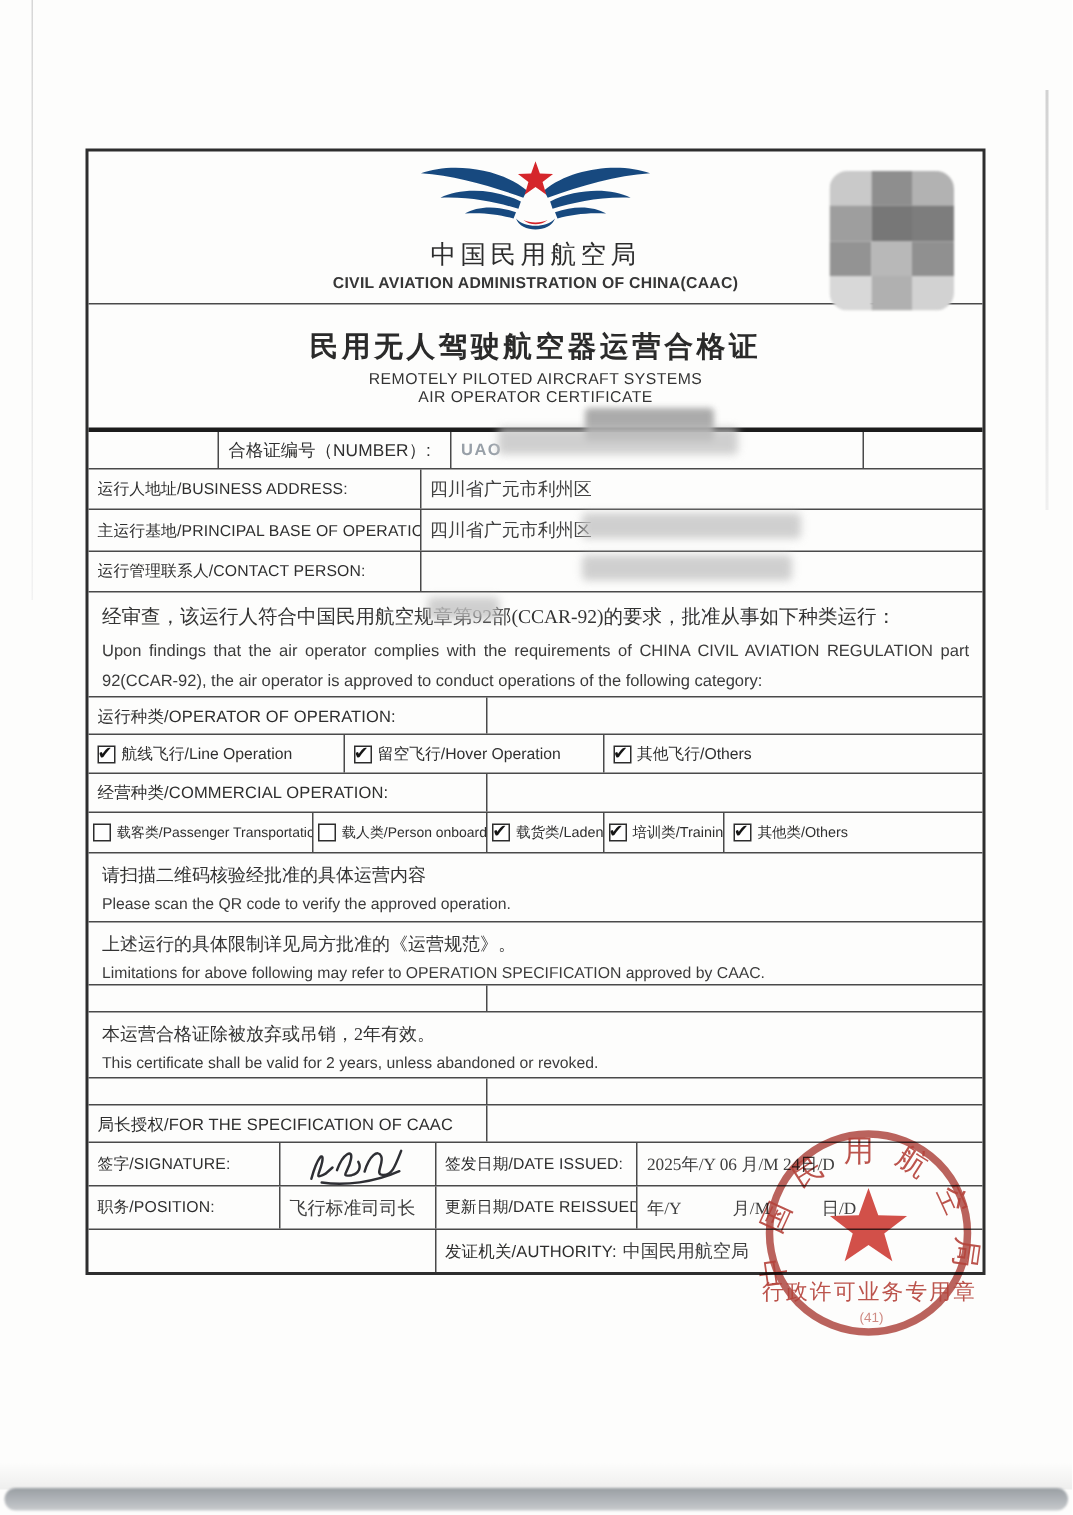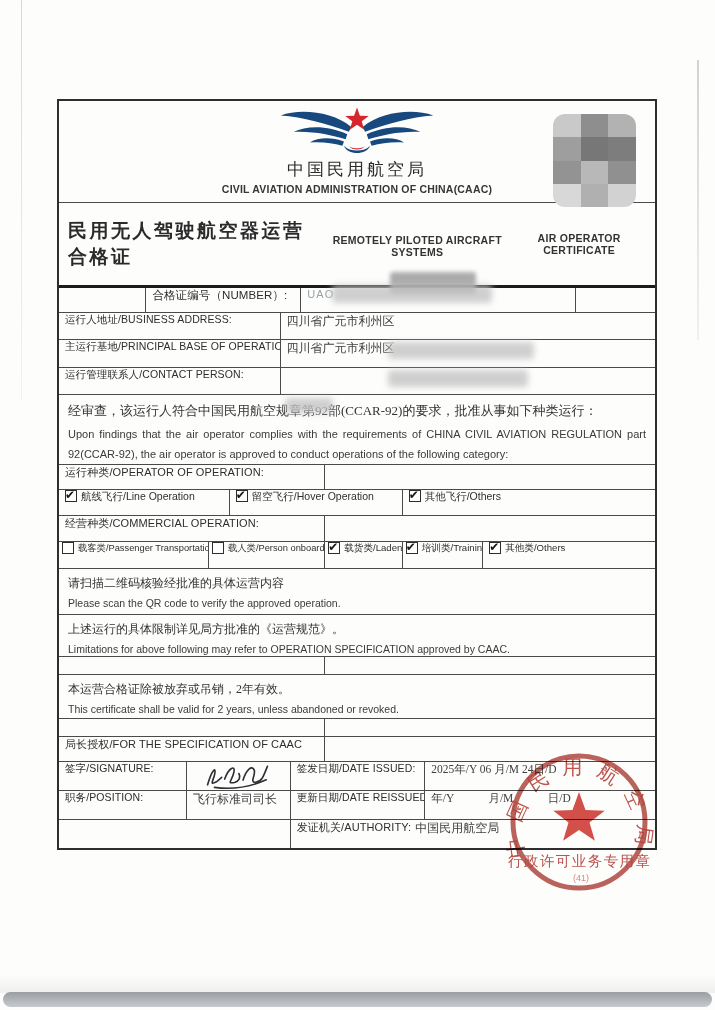--- a/index.html
+++ b/index.html
@@ -9,39 +9,39 @@
   .edge-left{position:absolute;left:21px;top:0;width:1px;height:400px;background:linear-gradient(#d7d7d7,#f2f2f2);}
   .edge-right{position:absolute;left:697px;top:60px;width:2px;height:280px;background:linear-gradient(#d2d2d2,#f0f0f0);}
   .bottom-band{position:absolute;left:3px;right:3px;top:992px;height:15px;border-radius:8px;
                background:linear-gradient(#999ea3,#c7cacd);filter:blur(.6px);}
   .bottom-soft{position:absolute;left:0;right:0;top:975px;height:18px;background:linear-gradient(rgba(0,0,0,0),rgba(0,0,0,.06));}
 
   
   .cert{position:absolute;left:57px;top:99px;width:600px;border:2px solid #2e2e2e;background:transparent;box-sizing:border-box;}
   .row{display:flex;border-top:1px solid #4a4a4a;box-sizing:border-box;position:relative;}
   .row.thick{border-top:3px solid #1c1c1c;}
-  .cell{box-sizing:border-box;display:flex;align-items:flex-start;padding:0 6px;overflow:hidden;}
+  .cell{box-sizing:border-box;display:flex;align-items:center;padding:0 6px;overflow:hidden;}
   .cell + .cell{border-left:1px solid #4a4a4a;}
   .sec{box-sizing:border-box;border-top:1px solid #4a4a4a;padding:6px 9px;}
   .sec.first{border-top:none;}
 
   .cjk{font-family:"Liberation Serif","DejaVu Serif",serif;}
   .lbl{font-size:10.5px;color:#2e2e2e;letter-spacing:.1px;white-space:nowrap;}
   .val{font-size:12px;color:#404040;white-space:nowrap;}
 
   
   .hdr{display:flex;flex-direction:column;align-items:center;justify-content:flex-end;height:101px;padding:4px 0 7px 0;position:relative;}
   .org-cn{font-size:17px;letter-spacing:3px;color:#2c2c2c;margin-top:1px;}
   .org-en{font-size:10.5px;font-weight:bold;color:#363636;margin-top:2px;letter-spacing:.2px;}
   
-  .ttl{height:83px;display:flex;flex-direction:row;align-items:center;justify-content:center;}
+  .ttl{height:83px;display:flex;flex-direction:column;align-items:center;justify-content:center;}
   .ttl-cn{font-size:19px;font-weight:bold;letter-spacing:2.5px;color:#2a2a2a;}
-  .ttl-en{font-size:10.5px;font-weight:bold;color:#333;margin-top:3px;letter-spacing:.3px;text-align:center;}
-
-  .num-val{font-size:11px;color:#98a0a8;letter-spacing:1px;}
+  .ttl-en{font-size:10.5px;font-weight:normal;color:#333;margin-top:3px;letter-spacing:.3px;text-align:center;}
+
+  .num-val{font-size:11px;color:#98a0a8;letter-spacing:1px;font-weight:bold;}
 
   .para-cn{font-size:13px;color:#333;}
   .para-en{font-size:11px;color:#3a3a3a;text-align:justify;text-align-last:left;line-height:1.85;}
 
   .cb{width:12px;height:12px;border:1.3px solid #2d2d2d;background:#fff;margin-right:4px;flex:none;position:relative;box-sizing:border-box;}
   .cb.on::after{content:"✔";position:absolute;left:-1px;top:-3px;font-size:12px;color:#151515;}
   .cb-lbl{font-size:10px;color:#2f2f2f;white-space:nowrap;}
 
   .two-line .cn{font-size:12px;color:#323232;margin-bottom:5px;}
   .two-line .en{font-size:10.5px;color:#3b3b3b;}

